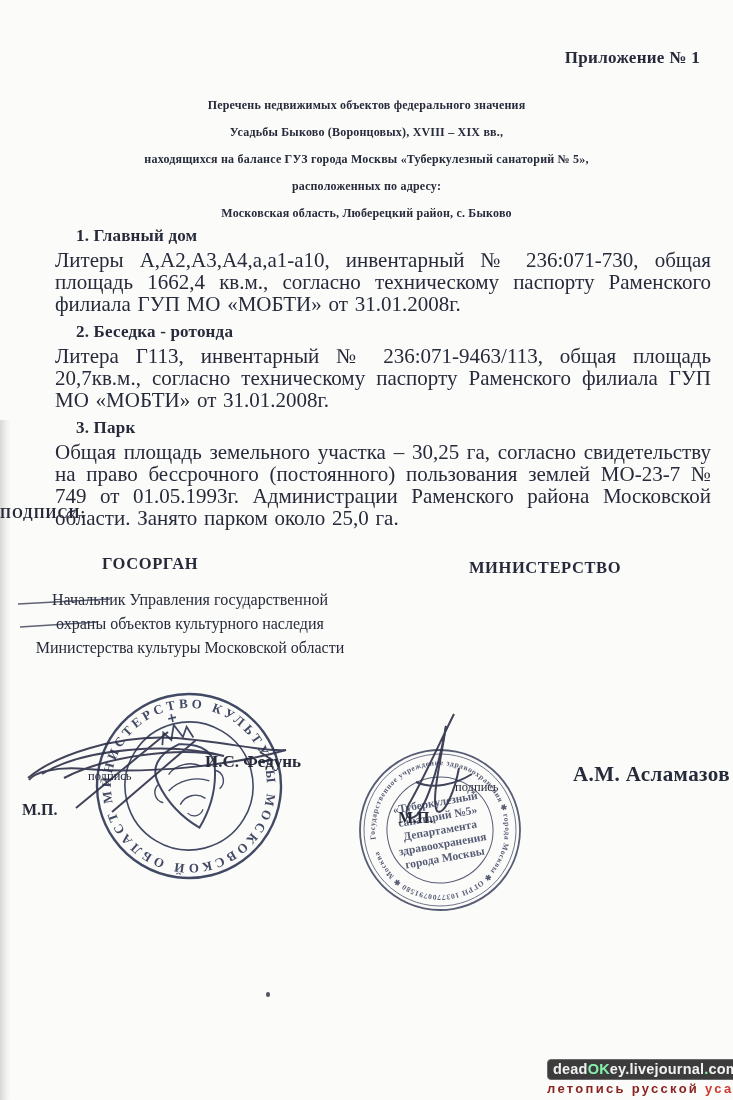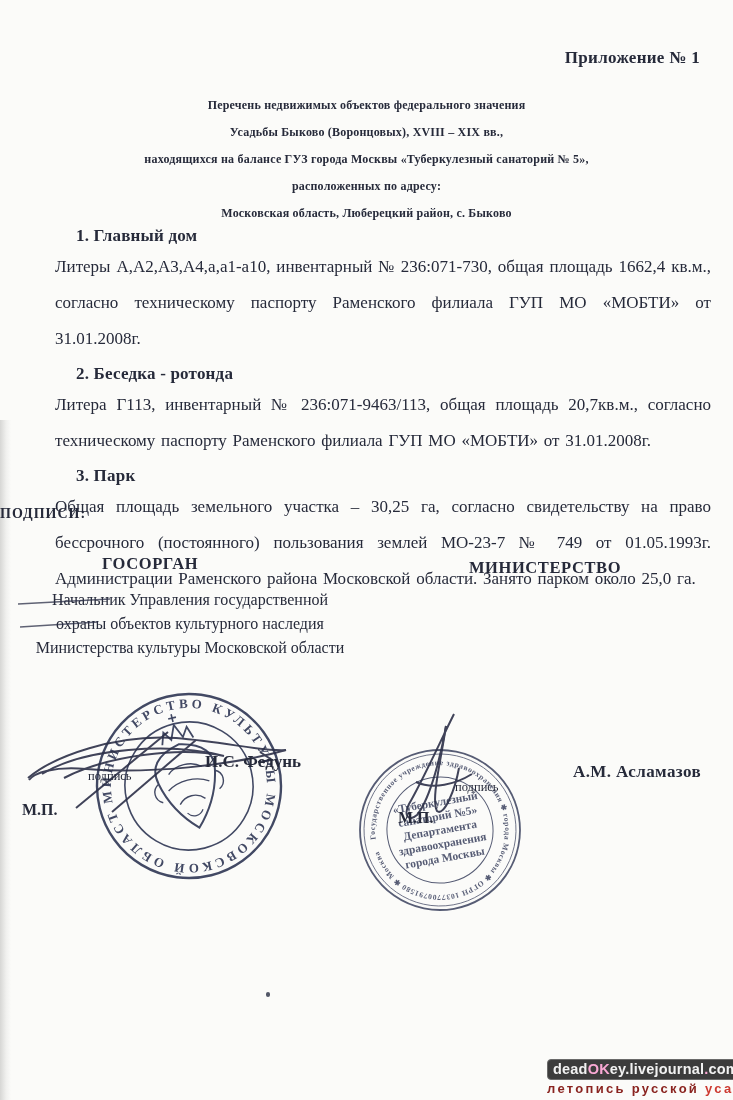--- a/index.html
+++ b/index.html
@@ -17,54 +17,54 @@
   }
   .appendix{
     position:absolute;top:48px;right:33px;
     font-size:17px;font-weight:bold;letter-spacing:.3px;
   }
   .title-block{position:absolute;top:92px;left:0;width:733px;text-align:center;}
   .title-line{font-size:12px;font-weight:bold;line-height:27px;white-space:nowrap;letter-spacing:.2px;}
   .sections{position:absolute;top:219px;left:55px;width:656px;}
   .sec-heading{font-size:17px;font-weight:bold;line-height:27px;margin-top:3px;letter-spacing:.2px;margin-left:21px;}
   .sec-body{
-    font-size:17px;line-height:36px;text-align:justify;text-align-last:left;
+    font-size:21px;line-height:22px;text-align:justify;text-align-last:left;
     word-spacing:1.5px;margin-bottom:2px;
   }
   .podpisi{position:absolute;top:506px;left:0;width:733px;
     font-size:14px;font-weight:bold;letter-spacing:1px;}
   .role-left{position:absolute;top:554px;left:40px;width:220px;text-align:center;
     font-size:16.5px;font-weight:bold;letter-spacing:.6px;}
   .role-right{position:absolute;top:558px;left:420px;width:250px;text-align:center;
     font-size:16.5px;font-weight:bold;letter-spacing:.6px;}
   .party-title-left{position:absolute;top:588px;left:25px;width:330px;text-align:center;
     font-size:16px;line-height:24px;}
   .party-title-right{position:absolute;top:592px;left:378px;width:340px;text-align:center;
     font-size:16px;line-height:25px;}
   .name-left{position:absolute;top:752px;left:205px;font-size:17px;font-weight:bold;}
-  .name-right{position:absolute;top:762px;left:573px;font-size:17px;font-weight:bold;letter-spacing:.4px;}
+  .name-right{position:absolute;top:762px;left:573px;font-size:21px;font-weight:bold;letter-spacing:.4px;}
   .sign-label-left{position:absolute;top:769px;left:88px;font-size:12.5px;}
   .sign-label-right{position:absolute;top:780px;left:455px;font-size:12.5px;}
   .seal-left{position:absolute;top:801px;left:22px;font-size:16px;font-weight:bold;}
   .seal-right{position:absolute;top:809px;left:398px;font-size:16px;font-weight:bold;}
   .stamp-left{position:absolute;top:690px;left:93px;opacity:.92;}
   .stamp-right{position:absolute;top:746px;left:356px;opacity:.82;}
   .sig-left{position:absolute;top:716px;left:20px;opacity:.9;}
   .sig-right{position:absolute;top:710px;left:378px;opacity:.9;}
   .pen-strokes{position:absolute;top:592px;left:14px;opacity:.75;}
   .ink-dot{position:absolute;top:992px;left:266px;width:4px;height:5px;border-radius:2px;
     background:#343a4e;opacity:.85;}
   .watermark{position:absolute;top:1059px;left:547px;width:182px;
     font-family:"Liberation Sans","DejaVu Sans",sans-serif;}
   .wm-chip{
     background:#3c3c3c;border:1px solid #6a6a6a;border-radius:4px;
     padding:1px 5px 2px 5px;font-size:14.5px;font-weight:bold;letter-spacing:.2px;
     white-space:nowrap;color:#f2f2f2;display:inline-block;
   }
-  .wm-red{color:#f9a8d4;}
+  .wm-red{color:#86efac;}
   .wm-tagline{margin-top:1px;font-size:13px;font-weight:bold;letter-spacing:2.3px;
     white-space:nowrap;}
   .wm-tagline .t1{color:#8a2420;}
   .wm-tagline .t2{color:#cd3a31;}
   .stamp-ink{stroke:#333a58;fill:none;}
   .stamp-txt{fill:#333a58;}
 </style>
 </head>
 <body>
 

